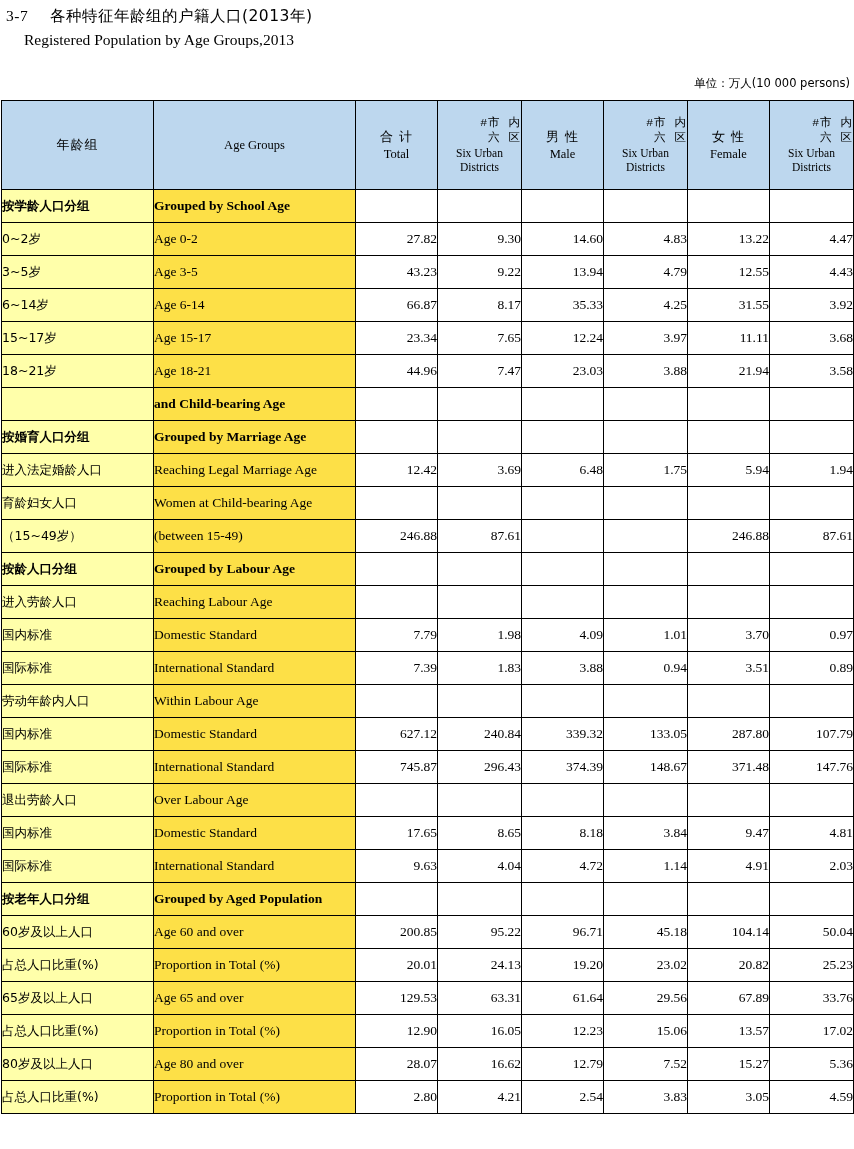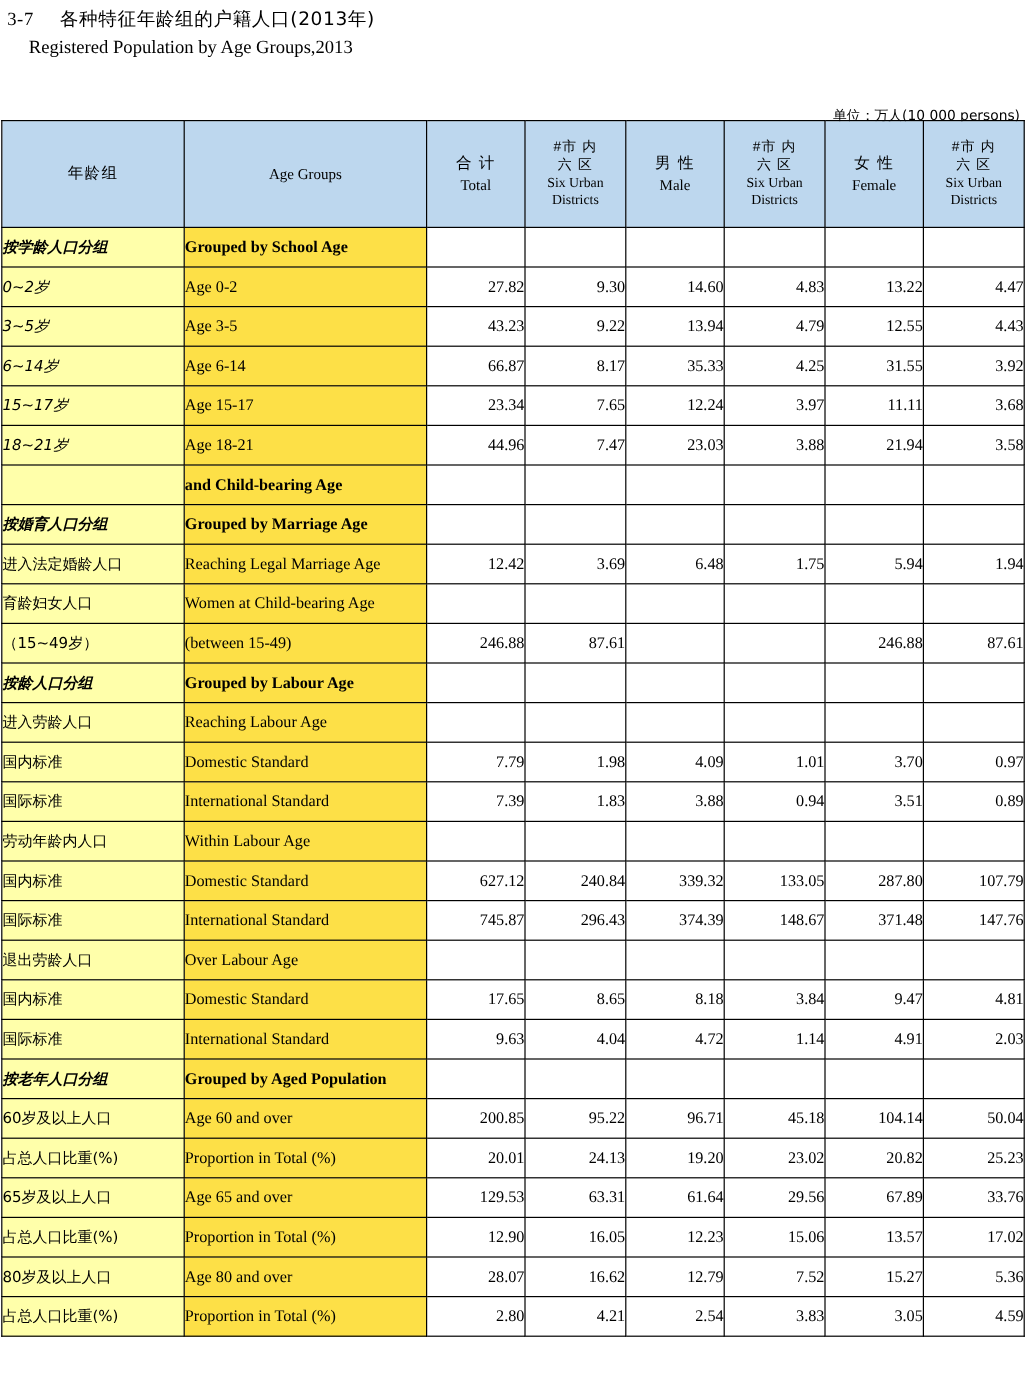--- a/index.html
+++ b/index.html
@@ -37,21 +37,21 @@
     position: absolute;
     left: 24px;
     top: 31px;
     font-size: 15.5px;
     font-family: "Liberation Serif", serif;
     white-space: nowrap;
   }
   .unit {
     position: absolute;
     right: 4px;
-    top: 89px;
+    top: 76px;
     font-size: 11.5px;
     font-family: "DejaVu Sans", sans-serif;
     white-space: nowrap;
   }
   table.main {
     position: absolute;
     left: 1px;
     top: 100px;
     border-collapse: collapse;
     width: 852px;
@@ -76,25 +76,26 @@
     line-height: 1.35;
     display: block;
   }
   .hdr-en {
     font-family: "Liberation Serif", serif;
     font-size: 12.5px;
     line-height: 1.3;
     display: block;
   }
   .hdr-sm-cn {
-    font-family: Liberation Sans, sans-serif;
+    font-family: Liberation Mono, monospace;
     font-size: 11.5px;
     letter-spacing: 1px;
     line-height: 1.3;
     display: block;
+    text-align: right;
   }
   .hdr-sm-en {
     font-family: "Liberation Serif", serif;
     font-size: 11.5px;
     line-height: 1.25;
     display: block;
   }
   tbody td {
     height: 32px;
     vertical-align: middle;
@@ -115,21 +116,21 @@
     white-space: nowrap;
   }
   td.num {
     background: #ffffff;
     text-align: right;
     padding-right: 18px;
     font-family: "Liberation Serif", serif;
     font-size: 13.5px;
   }
   
-  .ind0 { padding-left: 4px; font-style: italic; }
+  .ind0 { padding-left: 4px; }
   .ind1 { padding-left: 20px; }
   .ind2 { padding-left: 34px; }
   .eind0 { padding-left: 44px; }
   .eind1 { padding-left: 52px; }
   .eind2 { padding-left: 58px; }
   .bold { font-weight: bold; }
   col.c0 { width: 152px; }
   col.c1 { width: 202px; }
   col.c2 { width: 82px; }
   col.c3 { width: 84px; }

